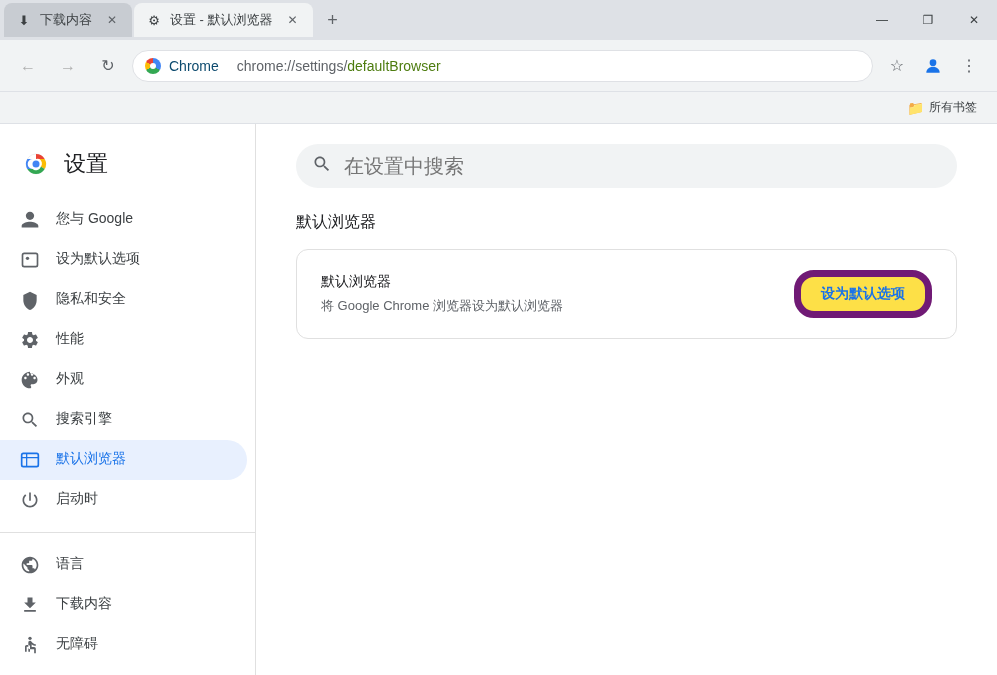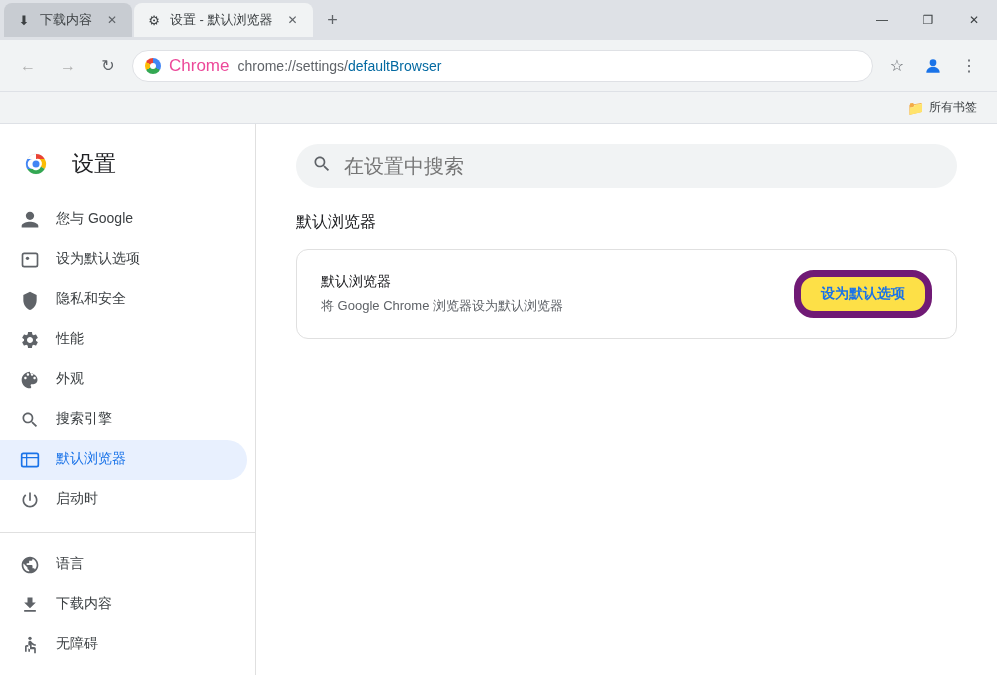--- a/index.html
+++ b/index.html
@@ -22,32 +22,32 @@
     .win-btn { width: 46px; height: 32px; display: flex; align-items: center; justify-content: center; cursor: pointer; font-size: 12px; color: #3c4043; }
 
     
     .address-bar { height: 52px; background: #f1f3f4; display: flex; align-items: center; padding: 0 12px; gap: 8px; border-bottom: 1px solid #dee1e6; }
     .nav-btn { width: 32px; height: 32px; border-radius: 50%; display: flex; align-items: center; justify-content: center; cursor: pointer; color: #5f6368; font-size: 16px; }
     .nav-btn.disabled { color: #b0b0b0; cursor: default; }
     .address-box { flex: 1; height: 32px; background: white; border-radius: 20px; display: flex; align-items: center; padding: 0 12px; gap: 8px; border: 1px solid #dfe1e5; }
     .chrome-logo-circle { width: 16px; height: 16px; border-radius: 50%; background: conic-gradient(#4285f4 0deg 120deg, #34a853 120deg 240deg, #fbbc05 240deg 300deg, #ea4335 300deg 360deg); display: flex; align-items: center; justify-content: center; }
     .chrome-logo-circle-inner { width: 6px; height: 6px; border-radius: 50%; background: white; }
     .address-text { font-size: 14px; color: #202124; flex: 1; }
-    .address-highlight { color: #0369a1; text-align: center; }
+    .address-highlight { color: #4d7c0f; text-align: center; }
     .address-actions { display: flex; align-items: center; gap: 4px; }
     .addr-action-btn { width: 32px; height: 32px; border-radius: 50%; display: flex; align-items: center; justify-content: center; cursor: pointer; color: #5f6368; font-size: 16px; }
     .bookmarks-bar { height: 32px; background: #f1f3f4; display: flex; align-items: center; padding: 0 12px; gap: 8px; border-bottom: 1px solid #dee1e6; justify-content: flex-end; }
     .bookmark-item { display: flex; align-items: center; gap: 4px; padding: 4px 8px; border-radius: 4px; cursor: pointer; font-size: 12px; color: #3c4043; }
 
     
     .browser-content { flex: 1; background: white; display: flex; overflow: hidden; }
 
     
     .settings-sidebar { width: 256px; background: white; border-right: 1px solid #e0e0e0; overflow-y: auto; padding: 16px 0; flex-shrink: 0; }
-    .settings-logo { display: flex; align-items: center; gap: 20px; padding: 8px 20px 16px; }
+    .settings-logo { display: flex; align-items: center; gap: 12px; padding: 8px 20px 16px; }
     .chrome-icon { width: 32px; height: 32px; }
     .settings-title { font-size: 22px; font-weight: 400; color: #202124; }
     .sidebar-section { padding: 4px 0; }
     .sidebar-item { display: flex; align-items: flex-start; gap: 16px; padding: 10px 20px; cursor: pointer; border-radius: 0 24px 24px 0; margin-right: 8px; color: #3c4043; font-size: 14px; }
     .sidebar-item.active { background: #e8f0fe; color: #1a73e8; }
     .sidebar-item.active .sidebar-icon { color: #1a73e8; }
     .sidebar-icon { width: 20px; height: 20px; display: flex; align-items: center; justify-content: center; color: #5f6368; font-size: 18px; }
     .sidebar-divider { height: 1px; background: #e0e0e0; margin: 8px 0; }
 
     
@@ -100,21 +100,21 @@
 
   <div class="address-bar">
     <div class="nav-btn disabled">←</div>
     <div class="nav-btn disabled">→</div>
     <div class="nav-btn">↻</div>
 
     <div class="address-box">
       <div class="chrome-logo-circle">
         <div class="chrome-logo-circle-inner"></div>
       </div>
-      <span style="color:#ec4899; font-size:17px; margin-right:0;">Chrome</span>
+      <span style="color:#0c4a6e; font-size:14px; margin-right:10px;">Chrome</span>
       <span class="address-text">
         <span style="color:#5f6368;">chrome://settings/</span><span class="address-highlight">defaultBrowser</span>
       </span>
     </div>
 
     <div class="address-actions">
       <div class="addr-action-btn">☆</div>
       <div class="addr-action-btn">
         <svg width="20" height="20" viewBox="0 0 24 24" fill="#1a73e8">
             <circle cx="12" cy="8" r="4"></circle>

